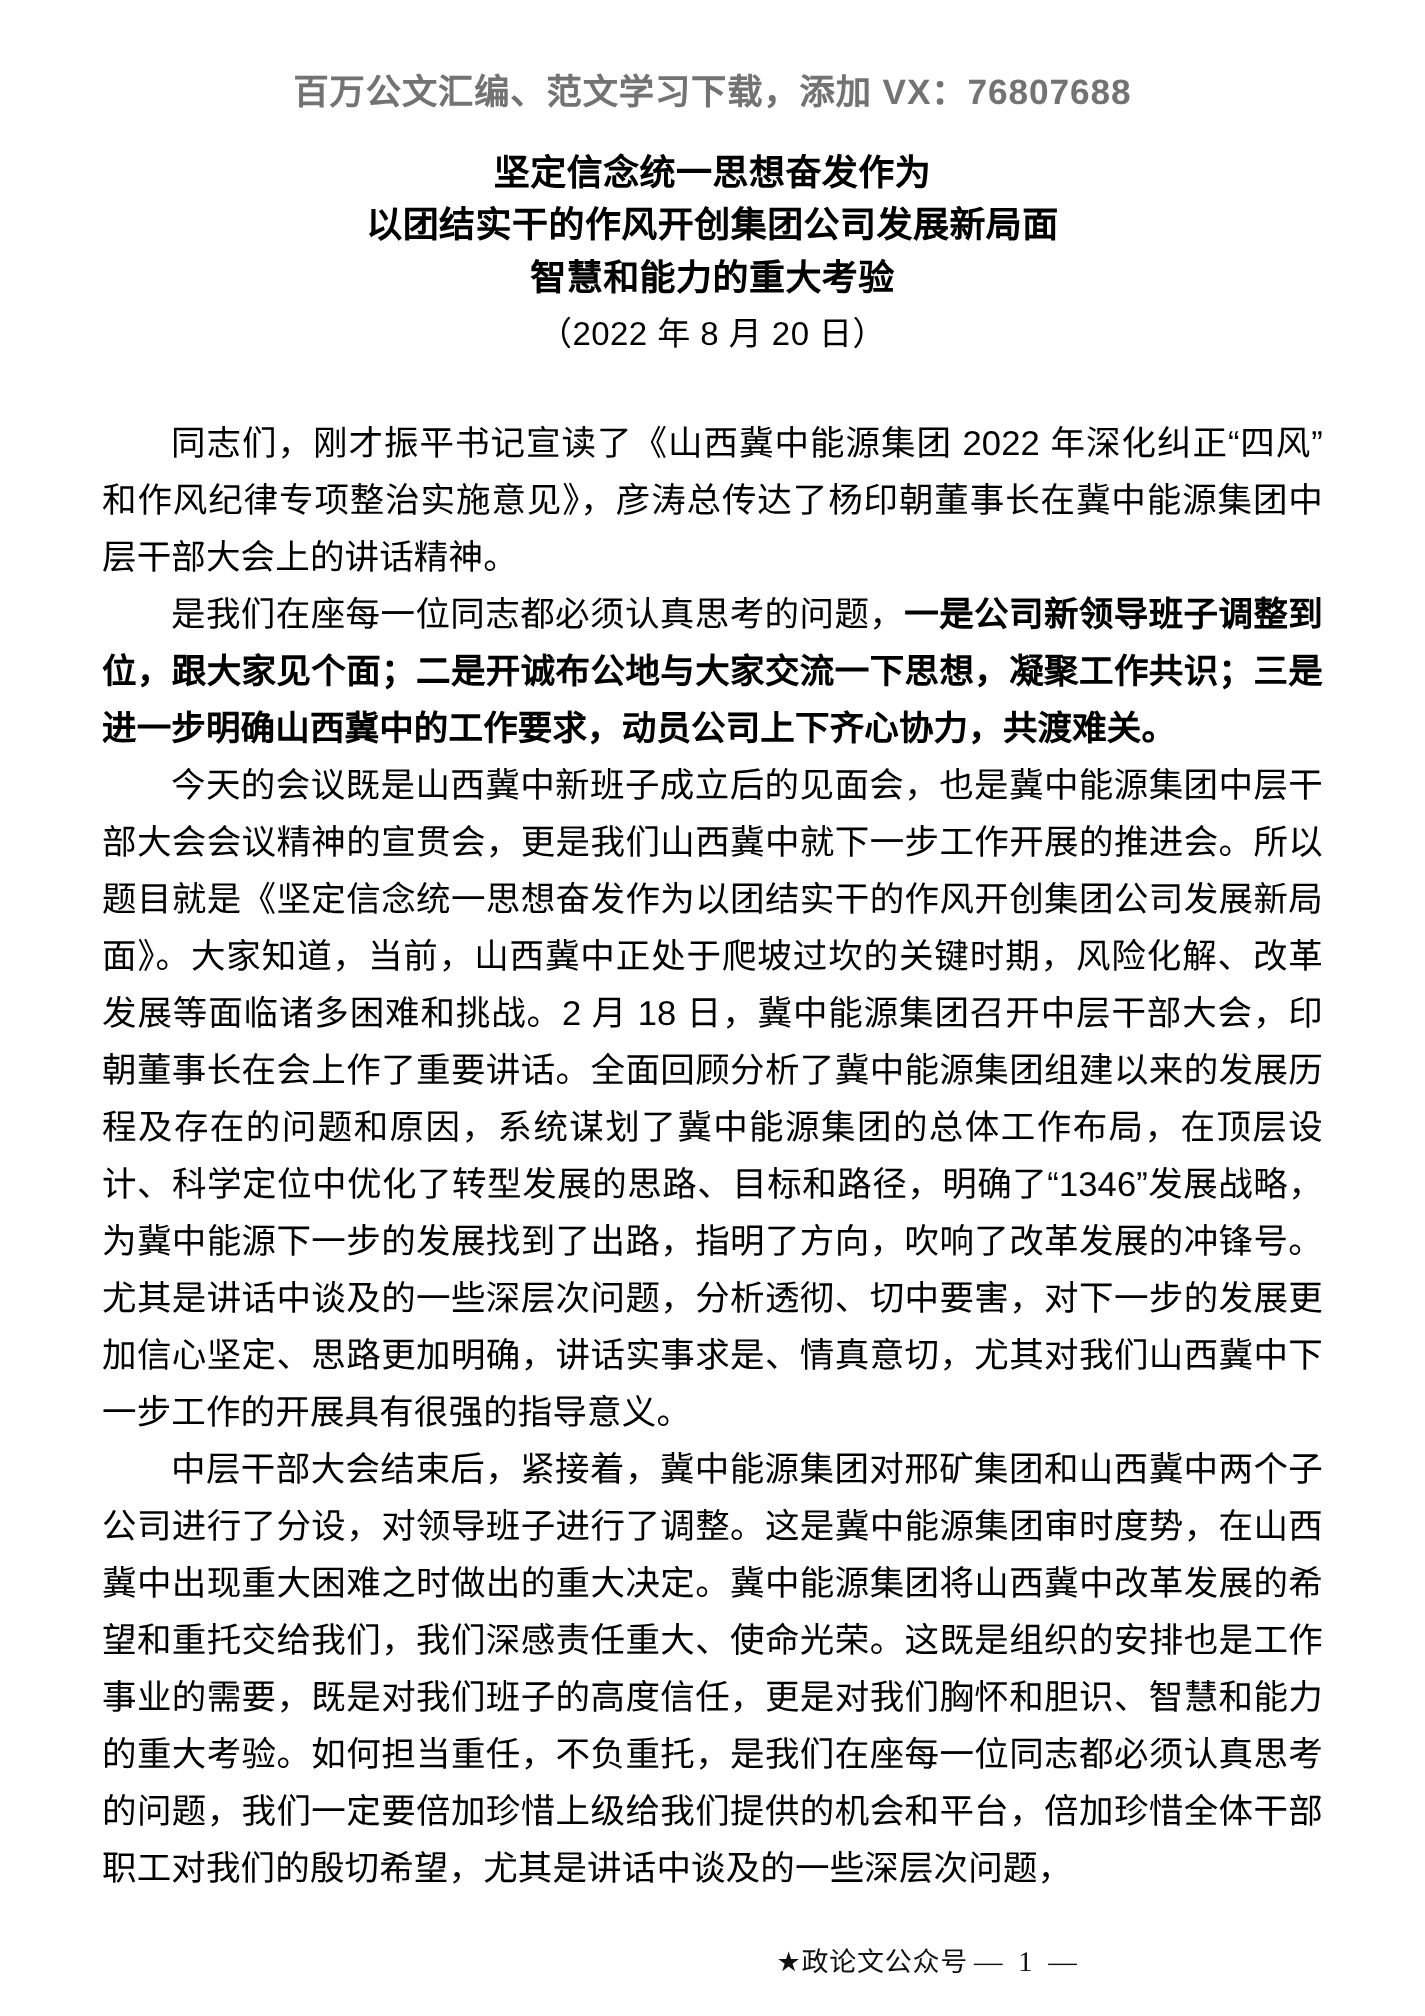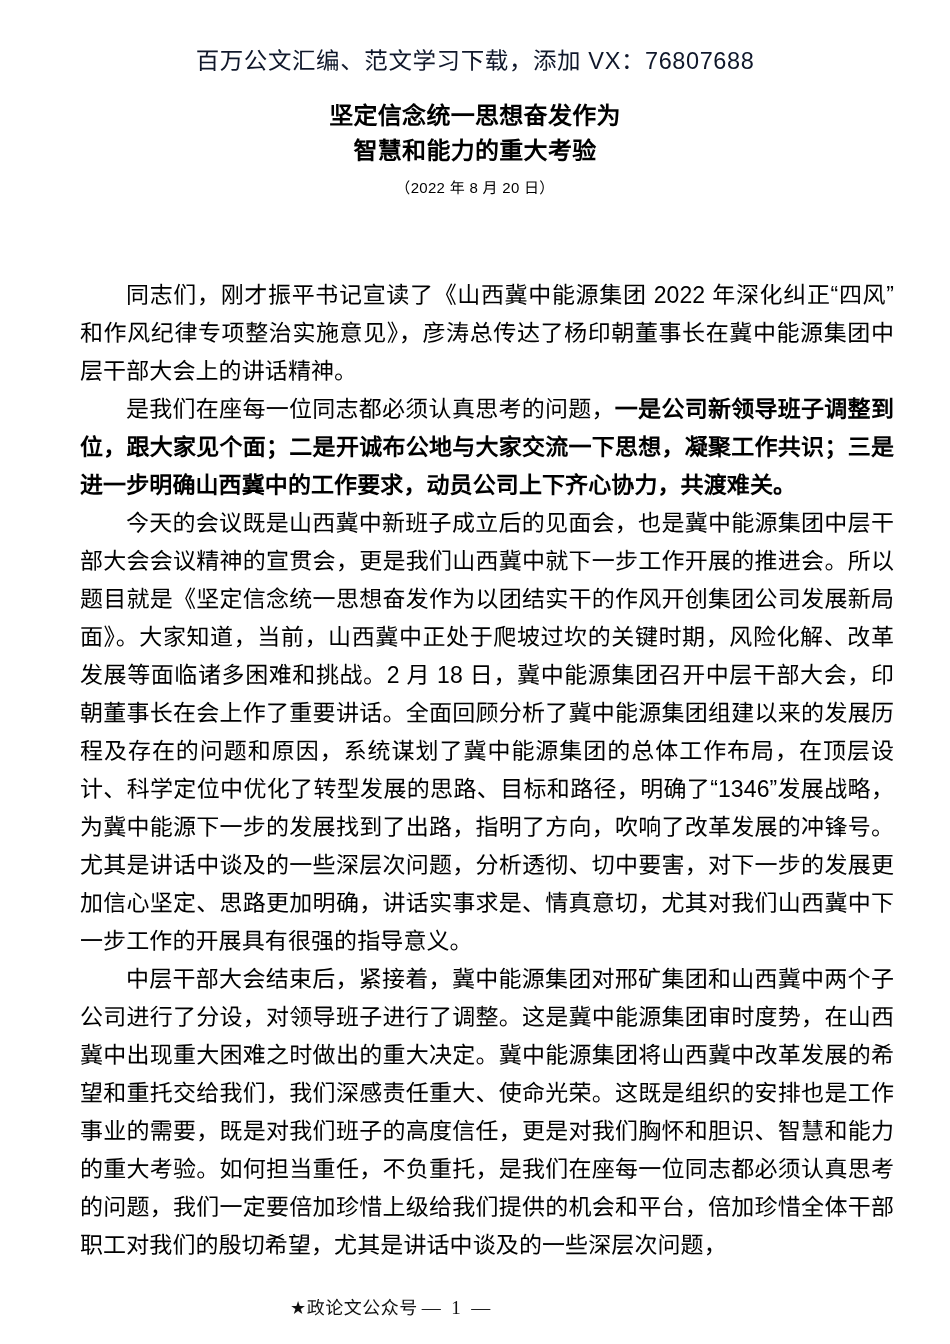--- a/index.html
+++ b/index.html
@@ -28,23 +28,23 @@
   .promo-banner {
     position: absolute;
     top: 42px;
     left: 0;
     width: 950px;
     text-align: center;
   }
   .promo-text {
     display: inline-block;
     font-size: 23.5px;
-    font-weight: 400;
+    font-weight: 700;
     letter-spacing: 0.6px;
-    color: #0f172a;
+    color: #737373;
     white-space: nowrap;
     font-family: "Liberation Sans", "DejaVu Sans", sans-serif;
   }
 
   
   .title-block {
     position: absolute;
     top: 98px;
     left: 68px;
     width: 814px;
@@ -52,34 +52,34 @@
   }
   .title-line {
     font-size: 24px;
     font-weight: 700;
     line-height: 35px;
     letter-spacing: 0.3px;
     color: #000;
     white-space: nowrap;
   }
   .title-date {
-    font-size: 15px;
+    font-size: 22px;
     font-weight: 400;
     line-height: 35px;
     letter-spacing: 0.3px;
     color: #000;
     white-space: nowrap;
     margin-top: 2px;
   }
 
   
   .body-block {
     position: absolute;
     top: 276px;
-    left: 80px;
+    left: 68px;
     width: 814px;
   }
   .para {
     font-size: 23px;
     line-height: 38px;
     text-align: justify;
     text-align-last: left;
     text-justify: inter-ideograph;
     margin: 0;
     letter-spacing: 0.1px;
@@ -90,20 +90,21 @@
   .para .bold {
     font-weight: 700;
   }
 
   
   .footer {
     position: absolute;
     left: 0;
     top: 1293px;
     width: 950px;
+    text-align: center;
   }
   .footer-inner {
     display: inline-block;
     margin-left: 290px;
     font-size: 19px;
     letter-spacing: 0.5px;
     white-space: nowrap;
     color: #111;
     font-family: "Liberation Serif", "DejaVu Serif", serif;
   }
@@ -118,20 +119,21 @@
 <body>
 
 <div class="page">
 
   <div class="promo-banner">
     <span class="promo-text">百万公文汇编、范文学习下载，添加 VX：76807688</span>
   </div>
 
   <div class="title-block">
     <div class="title-line">坚定信念统一思想奋发作为</div>
+    <div class="title-line">以团结实干的作风开创集团公司发展新局面</div>
     <div class="title-line">智慧和能力的重大考验</div>
     <div class="title-date">（2022 年 8 月 20 日）</div>
   </div>
 
   <div class="body-block">
     <p class="para"><span>同志们，刚才振平书记宣读了《山西冀中能源集团 2022 年深化纠正“四风”和作风纪律专项整治实施意见》，彦涛总传达了杨印朝董事长在冀中能源集团中层干部大会上的讲话精神。</span></p>
     <p class="para"><span>是我们在座每一位同志都必须认真思考的问题，</span><span class="bold">一是公司新领导班子调整到位，跟大家见个面；二是开诚布公地与大家交流一下思想，凝聚工作共识；三是进一步明确山西冀中的工作要求，动员公司上下齐心协力，共渡难关。</span></p>
     <p class="para"><span>今天的会议既是山西冀中新班子成立后的见面会，也是冀中能源集团中层干部大会会议精神的宣贯会，更是我们山西冀中就下一步工作开展的推进会。所以题目就是《坚定信念统一思想奋发作为以团结实干的作风开创集团公司发展新局面》。大家知道，当前，山西冀中正处于爬坡过坎的关键时期，风险化解、改革发展等面临诸多困难和挑战。2 月 18 日，冀中能源集团召开中层干部大会，印朝董事长在会上作了重要讲话。全面回顾分析了冀中能源集团组建以来的发展历程及存在的问题和原因，系统谋划了冀中能源集团的总体工作布局，在顶层设计、科学定位中优化了转型发展的思路、目标和路径，明确了“1346”发展战略，为冀中能源下一步的发展找到了出路，指明了方向，吹响了改革发展的冲锋号。尤其是讲话中谈及的一些深层次问题，分析透彻、切中要害，对下一步的发展更加信心坚定、思路更加明确，讲话实事求是、情真意切，尤其对我们山西冀中下一步工作的开展具有很强的指导意义。</span></p>
     <p class="para"><span>中层干部大会结束后，紧接着，冀中能源集团对邢矿集团和山西冀中两个子公司进行了分设，对领导班子进行了调整。这是冀中能源集团审时度势，在山西冀中出现重大困难之时做出的重大决定。冀中能源集团将山西冀中改革发展的希望和重托交给我们，我们深感责任重大、使命光荣。这既是组织的安排也是工作事业的需要，既是对我们班子的高度信任，更是对我们胸怀和胆识、智慧和能力的重大考验。如何担当重任，不负重托，是我们在座每一位同志都必须认真思考的问题，我们一定要倍加珍惜上级给我们提供的机会和平台，倍加珍惜全体干部职工对我们的殷切希望，尤其是讲话中谈及的一些深层次问题，</span></p>
   </div>

